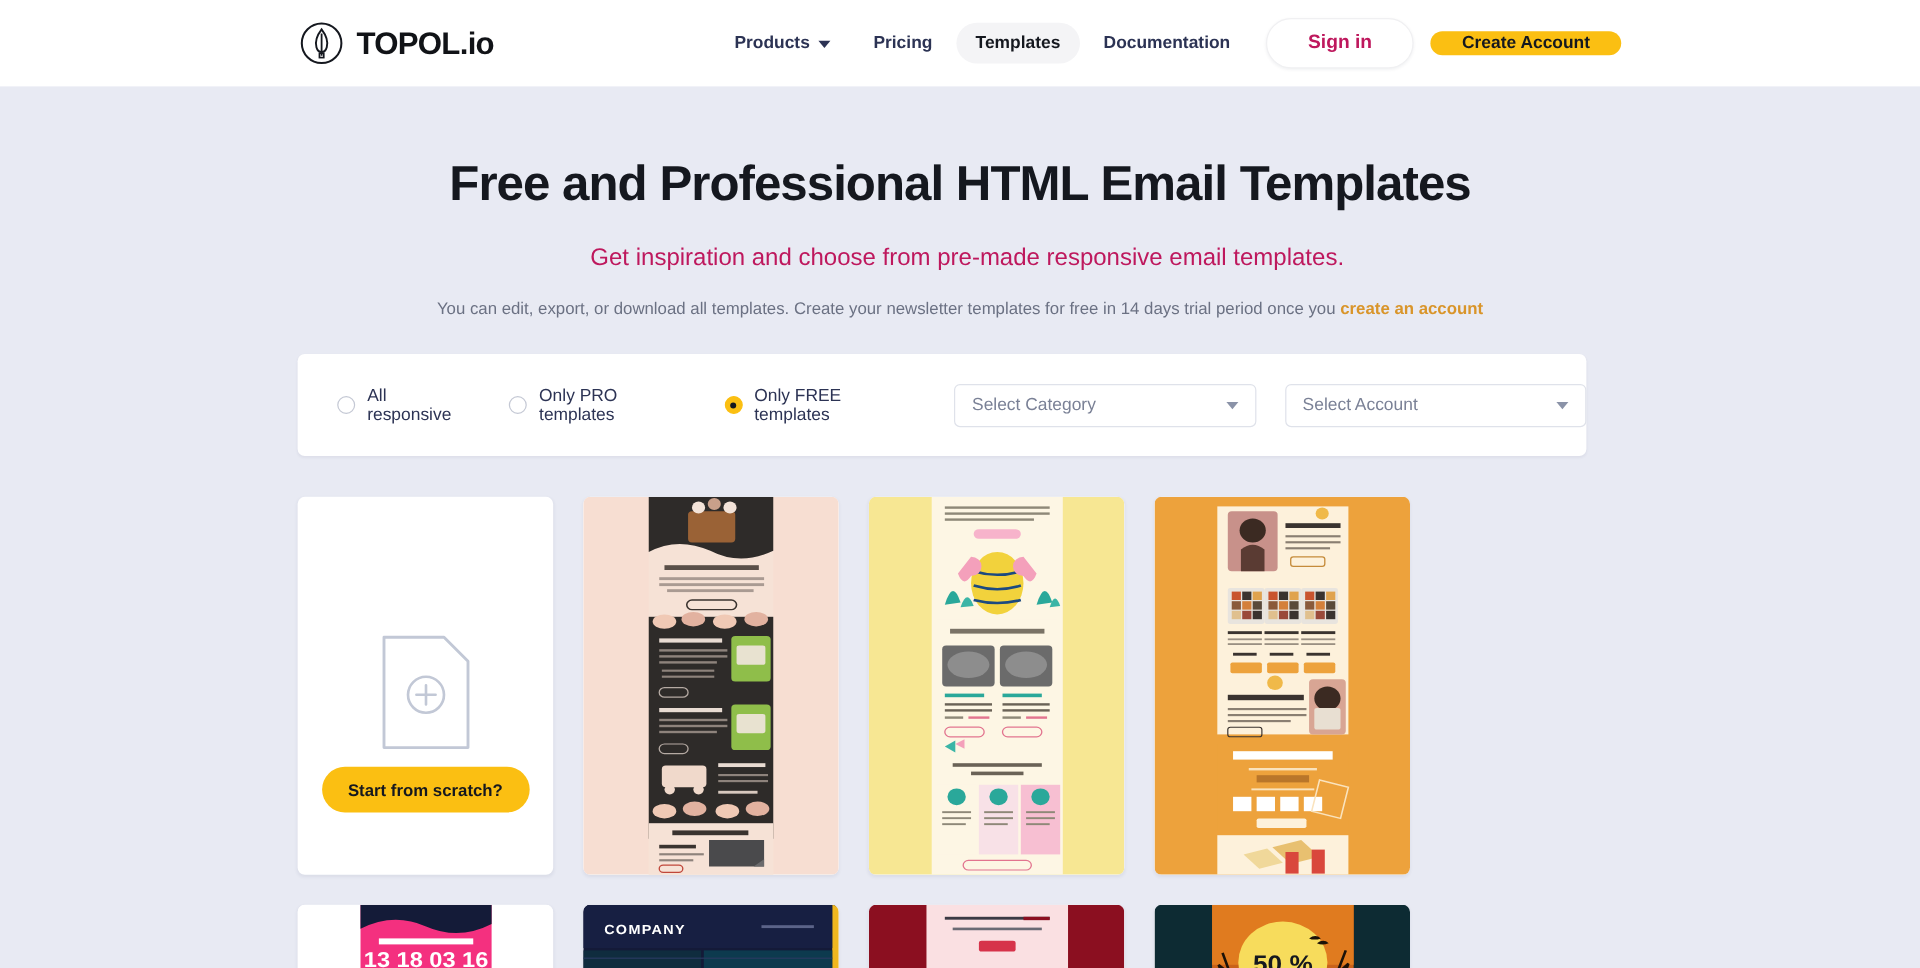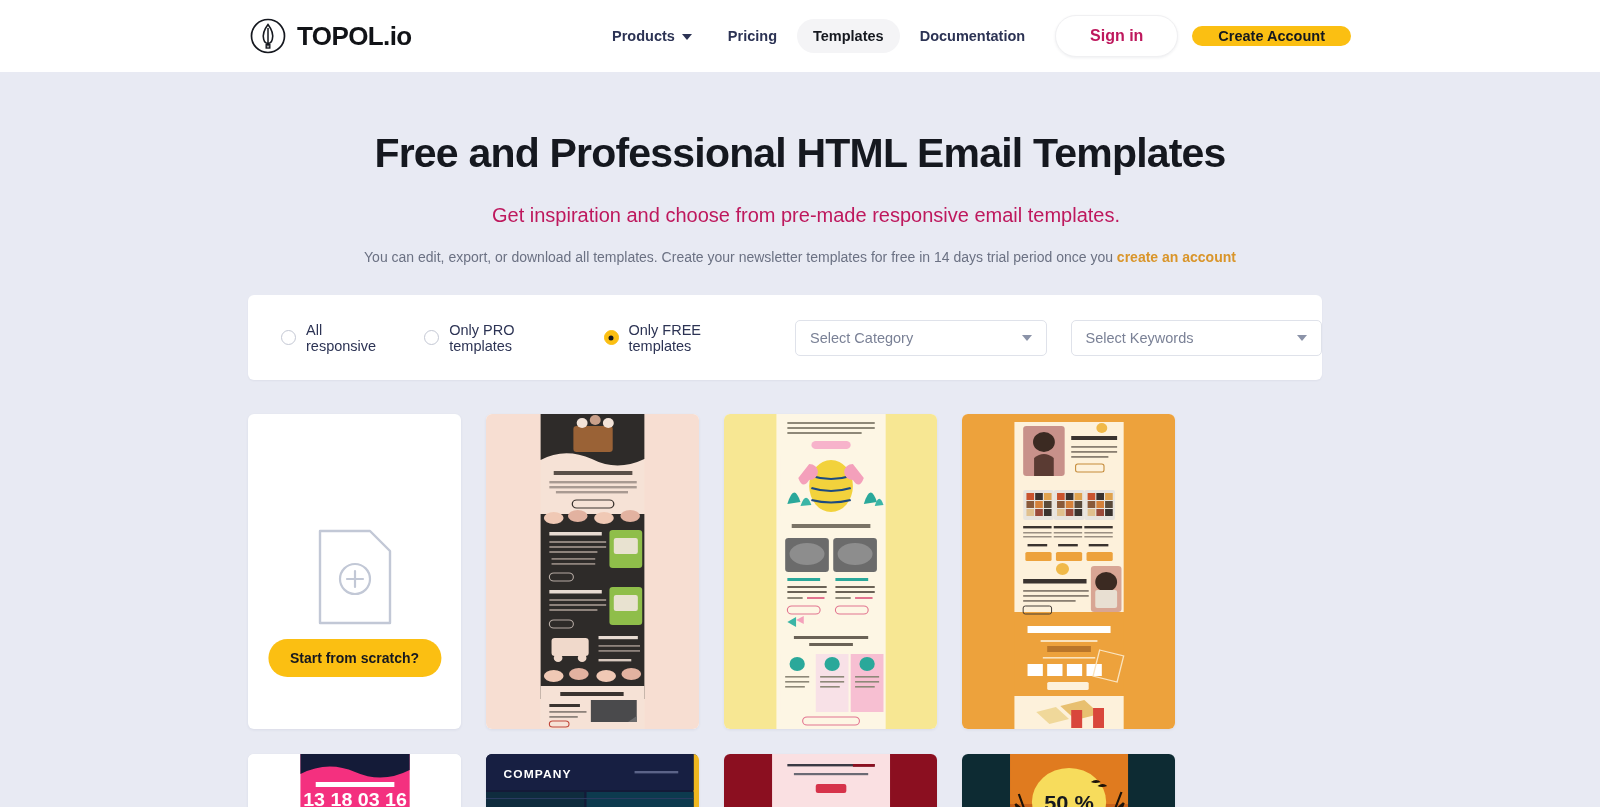--- a/index.html
+++ b/index.html
@@ -217,21 +217,21 @@
       <span class="radio-label">Only FREE templates</span>
     </label>
   </div>
 
   <div class="select sel-cat">
     <span class="ph">Select Category</span>
     <i class="chev-sm"></i>
   </div>
 
   <div class="select sel-key">
-    <span class="ph">Select Keywords</span>
+    <span class="ph">Select Account</span>
     <i class="chev-sm"></i>
   </div>
 </div>
 
 <div class="grid">
 
   <div class="card scratch">
     <svg class="doc-icon" width="74" height="96" viewBox="0 0 74 96">
       <path d="M2 2 H52 L72 22 V94 H2 Z" fill="none" stroke="#c2c8d6" stroke-width="2.4" stroke-linejoin="round"></path>
       <circle cx="37" cy="50" r="15" fill="none" stroke="#c2c8d6" stroke-width="2.2"></circle>

